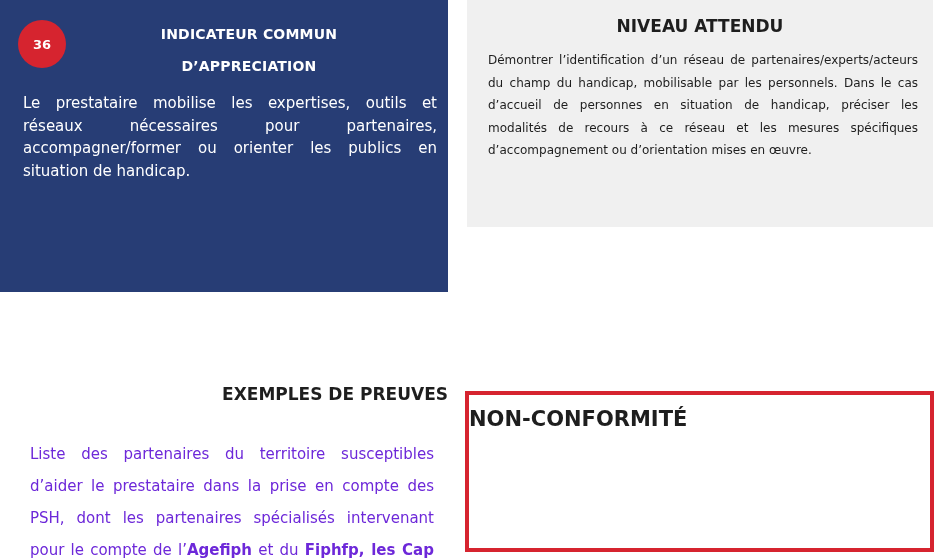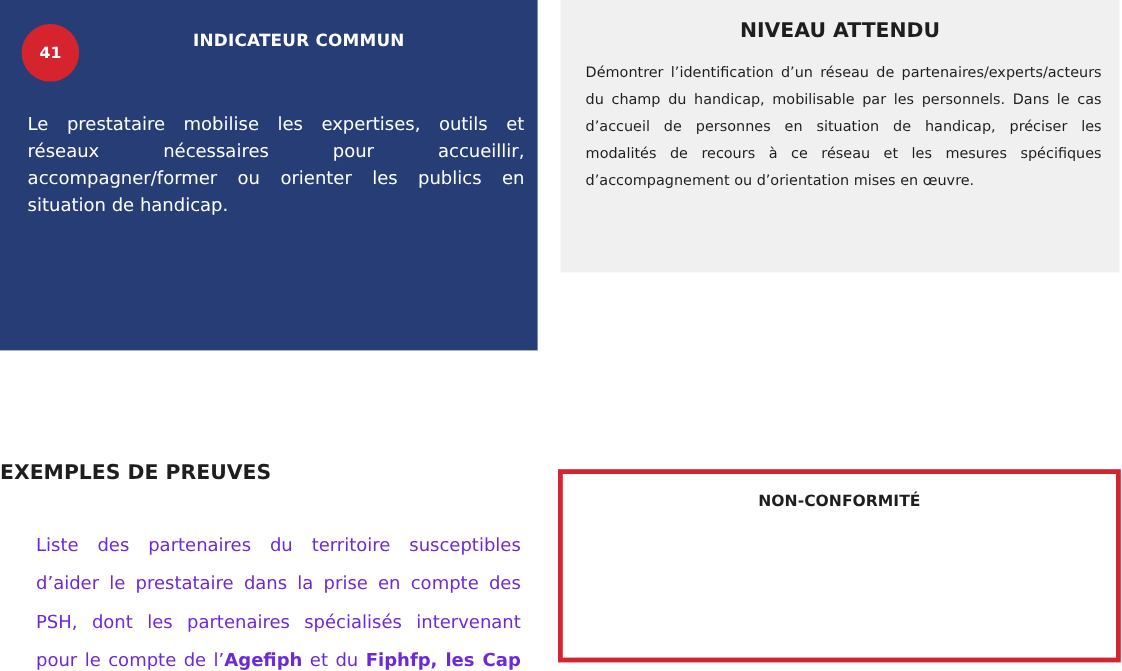--- a/index.html
+++ b/index.html
@@ -84,21 +84,21 @@
       width: 430px;
       font-size: 12px;
       line-height: 22.6px;
       text-align: justify;
     }
     .proof-title {
       position: absolute;
       left: 0;
       top: 382px;
       width: 448px;
-      text-align: left;
+      text-align: right;
       font-weight: bold;
       font-size: 17px;
       line-height: 24px;
       color: #1e1e1e;
     }
     .proof-body {
       position: absolute;
       left: 30px;
       top: 438px;
       width: 404px;
@@ -118,45 +118,46 @@
       height: 153px;
       border: 4px solid #d6242f;
       background: #ffffff;
       color: #1e1e1e;
     }
     .red-title {
       position: absolute;
       left: 0;
       top: 12px;
       width: 100%;
-      text-align: center;
+      text-align: left;
       font-weight: bold;
-      font-size: 13px;
+      font-size: 21px;
       line-height: 24px;
     }
     .red-body {
       position: absolute;
       left: 14px;
       top: 47px;
       width: 436px;
       font-size: 13.4px;
       line-height: 22px;
     }
   </style>
 </head>
 <body>
 
 <div class="blue-box">
   <div class="badge">
-    <span>41</span>
+    <span>36</span>
   </div>
   <div class="blue-title">
     <div>INDICATEUR COMMUN</div>
+    <div>D’APPRECIATION</div>
   </div>
-  <div class="blue-body">Le prestataire mobilise les expertises, outils et réseaux nécessaires pour accueillir, accompagner/former ou orienter les publics en situation de handicap.</div>
+  <div class="blue-body">Le prestataire mobilise les expertises, outils et réseaux nécessaires pour partenaires, accompagner/former ou orienter les publics en situation de handicap.</div>
 </div>
 
 <div class="gray-box">
   <div class="gray-title">NIVEAU ATTENDU</div>
   <div class="gray-body">Démontrer l’identification d’un réseau de partenaires/experts/acteurs du champ du handicap, mobilisable par les personnels. Dans le cas d’accueil de personnes en situation de handicap, préciser les modalités de recours à ce réseau et les mesures spécifiques d’accompagnement ou d’orientation mises en œuvre.</div>
 </div>
 
 <div class="proof-title">EXEMPLES DE PREUVES</div>
 <div class="proof-body"><span>Liste des partenaires du territoire susceptibles d’aider le prestataire dans la prise en compte des PSH, dont les partenaires spécialisés intervenant pour le compte de l’</span><b>Agefiph</b><span> et du </span><b>Fiphfp, les Cap emploi et les MDPH.</b></div>
 

